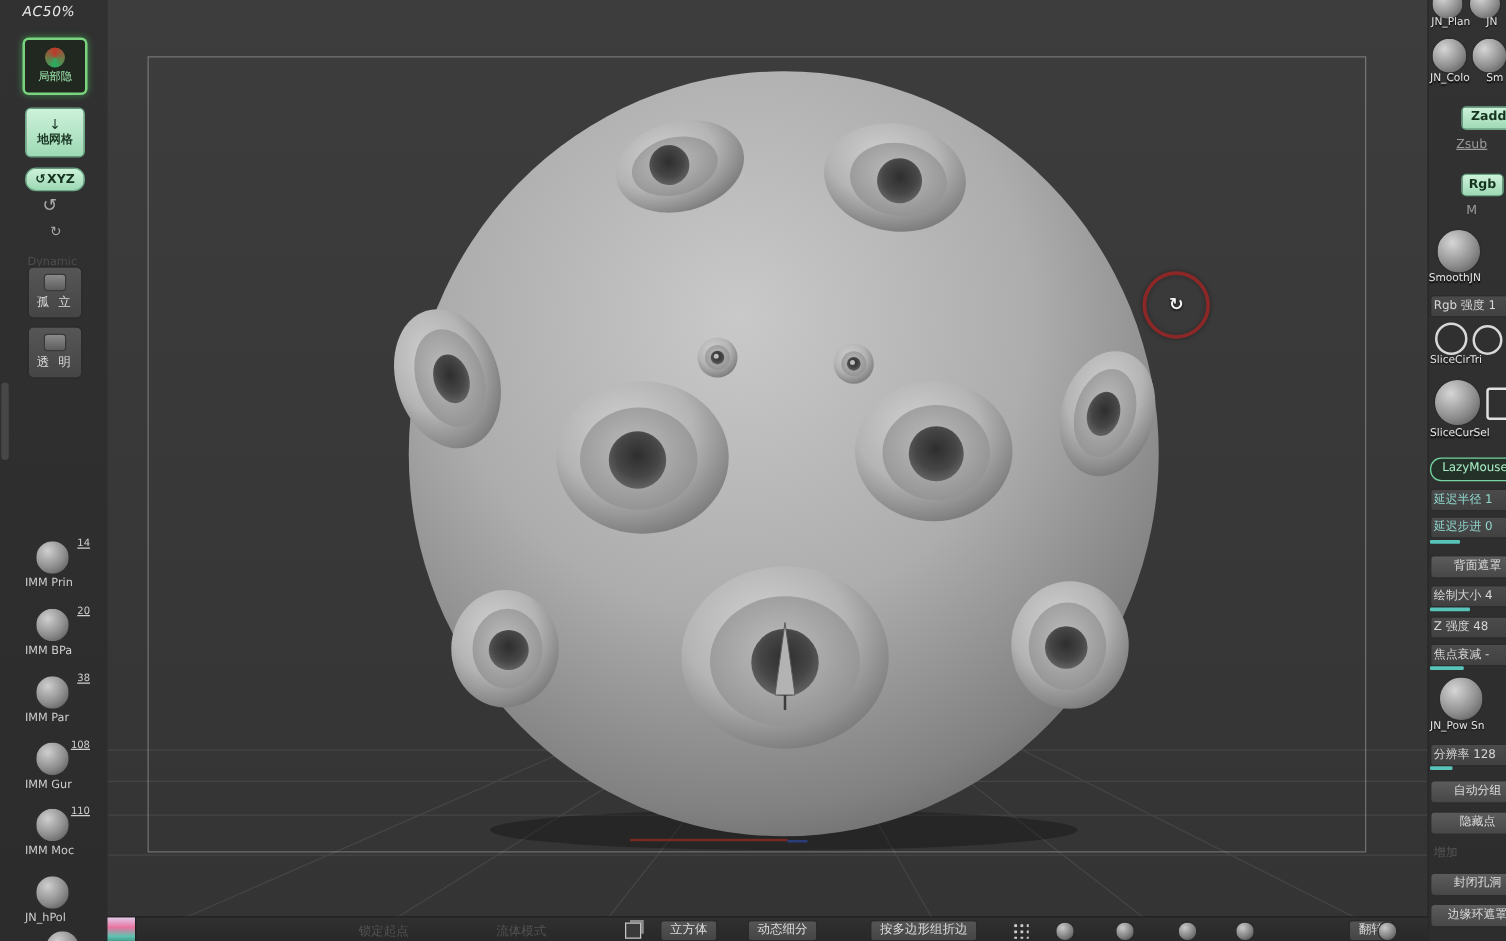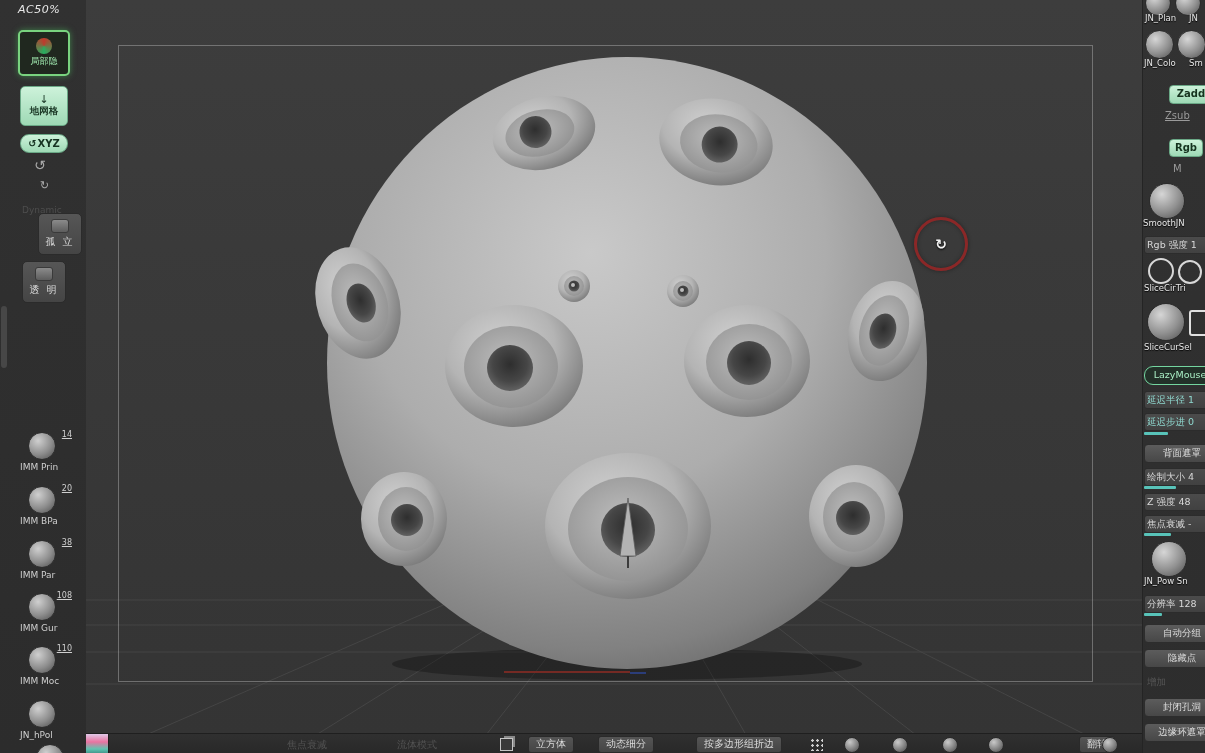--- a/index.html
+++ b/index.html
@@ -93,21 +93,21 @@
     <div class="mint-pill abs" style="left:20px;top:134px;">
       <span>↺</span>
       <span>XYZ</span>
     </div>
 
     <div class="gicon abs" style="left:34px;top:157px;font-size:14px;">↺</div>
     <div class="gicon abs" style="left:40px;top:179px;font-size:11px;">↻</div>
 
     <div class="faded abs" style="left:22px;top:205px;">Dynamic</div>
 
-    <div class="gray-tool abs" style="left:22px;top:213px;margin-left:16px;">
+    <div class="gray-tool abs" style="left:22px;top:213px;">
       <div class="gt-icon"></div>
       <div class="gt-label">孤 立</div>
     </div>
 
     <div class="gray-tool abs" style="left:22px;top:261px;">
       <div class="gt-icon"></div>
       <div class="gt-label">透 明</div>
     </div>
 
     <div class="scroll-strip abs"></div>
@@ -303,21 +303,21 @@
     <div class="rbtn abs" style="left:1px;top:624px;">自动分组</div>
     <div class="rbtn abs" style="left:1px;top:649px;">隐藏点</div>
     <div class="rfaded abs" style="left:4px;top:676px;">增加</div>
     <div class="rbtn abs" style="left:1px;top:698px;">封闭孔洞</div>
     <div class="rbtn abs" style="left:1px;top:723px;">边缘环遮罩</div>
   </aside>
 
   <footer class="bottom-bar abs">
     <div class="color-tile abs"></div>
     <div class="bb-text abs" style="left:32px;">重力强度 0</div>
-    <div class="bb-faded abs" style="left:201px;">焦点衰减</div>
+    <div class="bb-faded abs" style="left:201px;">锁定起点</div>
     <div class="bb-faded abs" style="left:311px;">流体模式</div>
     <div class="cube-icon abs" style="left:414px;"></div>
     <div class="bb-btn abs" style="left:442px;">立方体</div>
     <div class="bb-btn abs" style="left:512px;">动态细分</div>
     <div class="bb-btn abs" style="left:610px;">按多边形组折边</div>
     <div class="dots-icon abs" style="left:724px;"></div>
     <div class="bb-sphere abs" style="left:758px;"></div>
     <div class="bb-sphere abs" style="left:806px;"></div>
     <div class="bb-sphere abs" style="left:856px;"></div>
     <div class="bb-sphere abs" style="left:902px;"></div>

